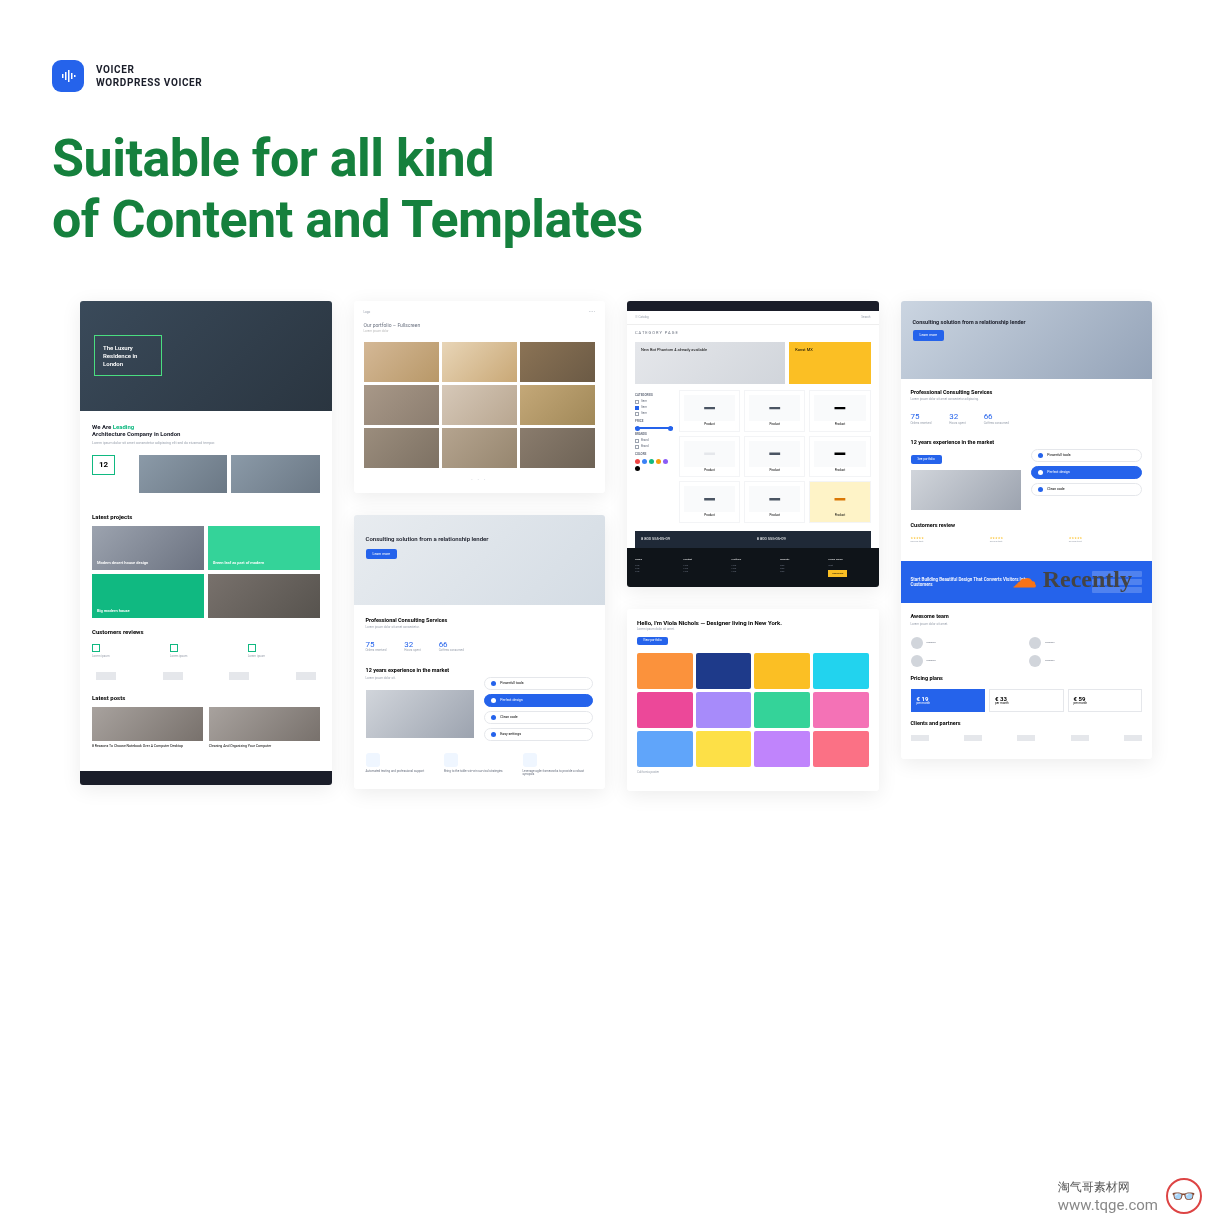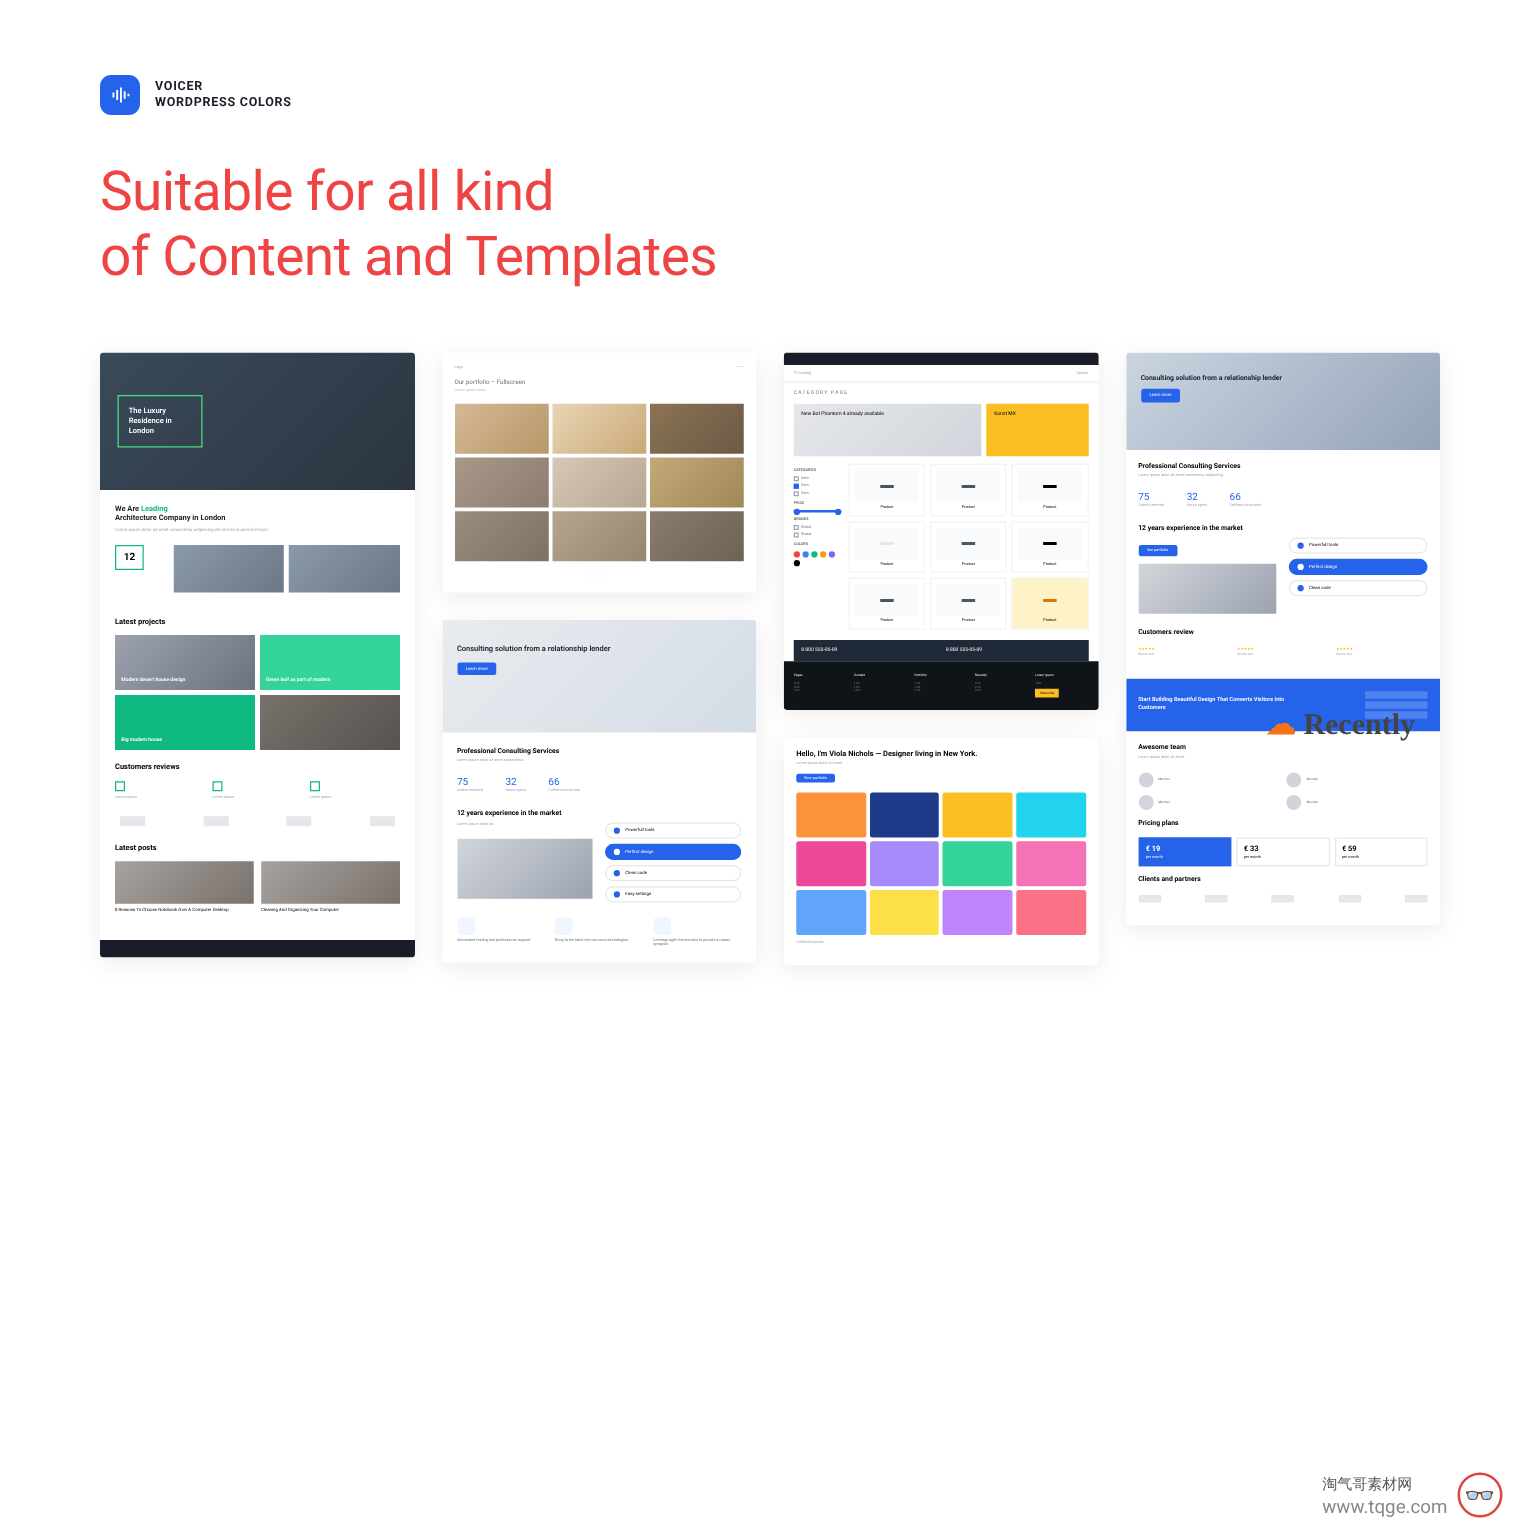--- a/index.html
+++ b/index.html
@@ -1,22 +1,22 @@
 <!DOCTYPE html>
 <html><head>
 <meta charset="utf-8">
 <style>
 *{margin:0;padding:0;box-sizing:border-box}
 body{font-family:-apple-system,BlinkMacSystemFont,"Segoe UI",Roboto,sans-serif;background:#fff;width:1232px;height:1232px;overflow:hidden;position:relative}
-.page{padding:60px 80px 0}
+.page{padding:60px 52px 0}
 .brand{display:flex;align-items:center;gap:12px;margin-bottom:36px}
 .brand-icon{width:32px;height:32px;background:#2563eb;border-radius:9px;display:flex;align-items:center;justify-content:center}
 .brand-icon svg{width:16px;height:16px}
 .brand-text{font-size:10px;font-weight:700;letter-spacing:0.6px;color:#1a1d29;line-height:1.3}
-.headline{font-size:44px;font-weight:400;color:#ef4444;line-height:1.18;letter-spacing:-0.5px;margin-bottom:50px}
+.headline{font-size:52px;font-weight:700;color:#15803d;line-height:1.18;letter-spacing:-0.5px;margin-bottom:50px}
 .grid{display:grid;grid-template-columns:repeat(4,1fr);gap:22px;padding:0 80px}
 .thumb{background:#fff;border-radius:3px;box-shadow:0 4px 20px rgba(0,0,0,0.08);overflow:hidden;font-size:4px;line-height:1.2}
 .col{display:flex;flex-direction:column;gap:22px}
 
 .t1-hero{height:110px;background:linear-gradient(135deg,#3a4a5a,#2a3540);position:relative;display:flex;align-items:center;padding:0 14px}
 .t1-hero-box{border:1px solid #4ade80;padding:8px;width:68px}
 .t1-hero-title{color:#fff;font-size:6px;font-weight:600;line-height:1.3}
 .t1-body{padding:12px}
 .t1-sub{font-size:6px;font-weight:700;color:#1a1d29;margin-bottom:4px}
 .t1-sub .g{color:#10b981}
@@ -159,21 +159,21 @@
       <svg viewBox="0 0 16 16">
           <rect x="2" y="6" width="1.5" height="4" fill="#fff"></rect>
           <rect x="5" y="4" width="1.5" height="8" fill="#fff"></rect>
           <rect x="8" y="2" width="1.5" height="12" fill="#fff"></rect>
           <rect x="11" y="5" width="1.5" height="6" fill="#fff"></rect>
           <rect x="14" y="7" width="1.5" height="2" fill="#fff"></rect>
         </svg>
     </div>
     <div class="brand-text">
       <div>VOICER</div>
-      <div>WORDPRESS COLORS</div>
+      <div>WORDPRESS VOICER</div>
     </div>
   </div>
   <h1 class="headline">
     <span>Suitable for all kind</span><br><span>of Content and Templates</span>
   </h1>
 </div>
 
 <div class="grid">
 
 <div class="col">

